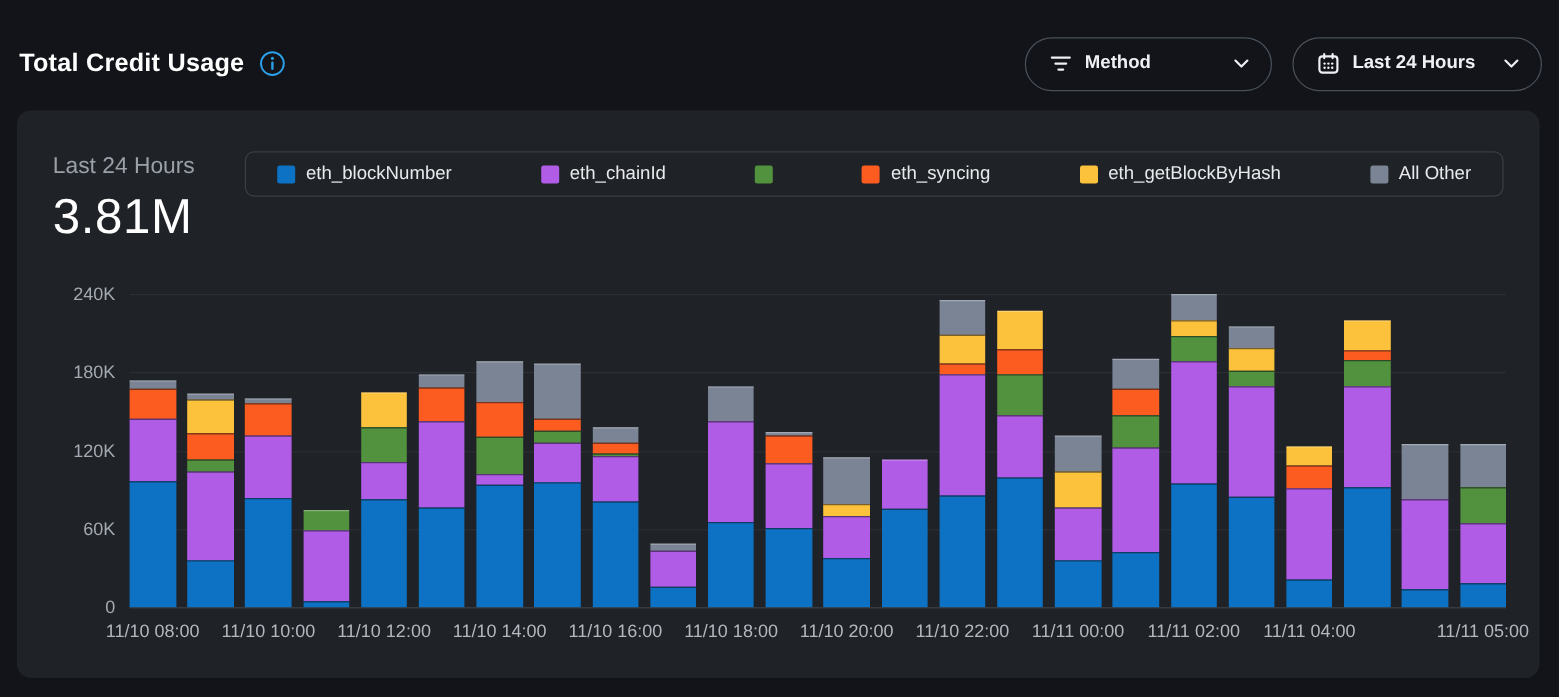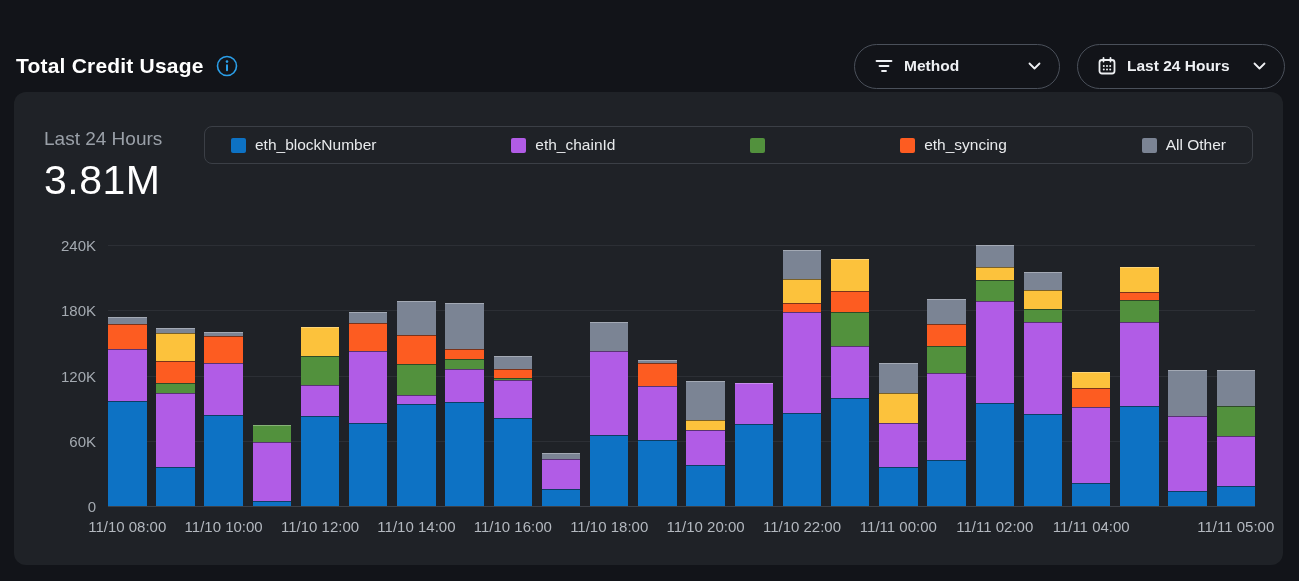--- a/index.html
+++ b/index.html
@@ -5,21 +5,21 @@
   * { margin:0; padding:0; box-sizing:border-box; }
   html,body { width:1299px; height:581px; }
   body {
     background:#121419;
     font-family:"Liberation Sans","DejaVu Sans",sans-serif;
     color:#fff; overflow:hidden;
   }
   .page { position:relative; width:1299px; height:581px; }
 
   
-  .app-header { position:absolute; left:0; top:16px; width:100%; height:78px;
+  .app-header { position:absolute; left:0; top:3px; width:100%; height:78px;
     display:flex; align-items:center; justify-content:space-between;
     padding:22px 14px 0 16px; }
   .title-wrap { display:flex; align-items:center; gap:12px; }
   .page-title { font-size:21px; font-weight:700; letter-spacing:.2px; color:#fff; }
   .info-icon { display:inline-flex; width:22px; height:22px; cursor:pointer; }
   .controls { display:flex; gap:17px;align-items:center; }
   .pill { display:flex; align-items:center; justify-content:space-between;
     height:45px; border:1px solid #4a505a; border-radius:23px;
     background:transparent; color:#eef0f3; font-size:15.5px; font-weight:600;
     font-family:inherit; padding:0 18px 0 20px; cursor:pointer; }
@@ -133,20 +133,24 @@
           <div class="">eth_chainId</div>
         </div>
         <div class="legend-item">
           <div class="swatch" style="background: rgb(82, 145, 61);"></div>
         </div>
         <div class="legend-item">
           <div class="swatch" style="background: rgb(253, 92, 33);"></div>
           <div class="">eth_syncing</div>
         </div>
         <div class="legend-item">
+          <div class="swatch" style="background: rgb(252, 194, 60);"></div>
+          <div class="">eth_getBlockByHash</div>
+        </div>
+        <div class="legend-item">
           <div class="swatch" style="background: rgb(123, 132, 148);"></div>
           <div class="">All Other</div>
         </div>
       </div>
 
     <div class="plot" id="plot">
         <div class="gridline baseline" style="bottom: 0%;"></div>
         <div class="ytick" style="bottom: calc(0% - 8px);">0</div>
         <div class="gridline" style="bottom: 25%;"></div>
         <div class="ytick" style="bottom: calc(25% - 8px);">60K</div>

